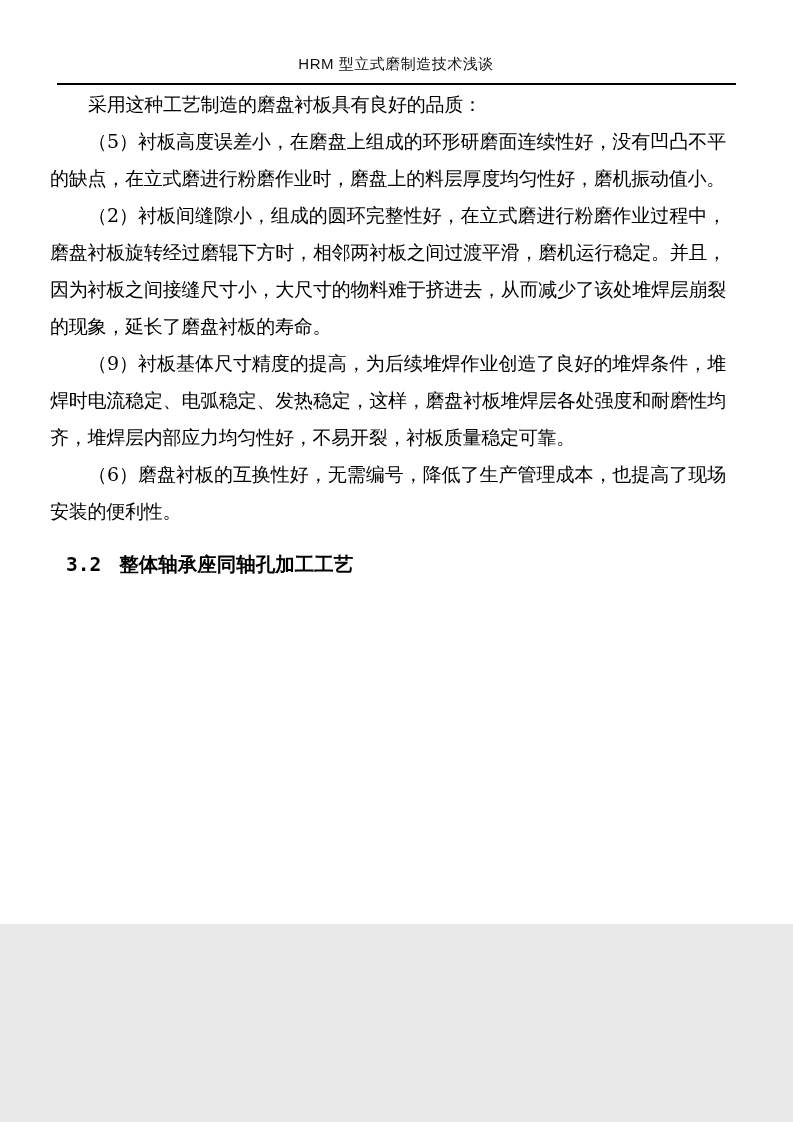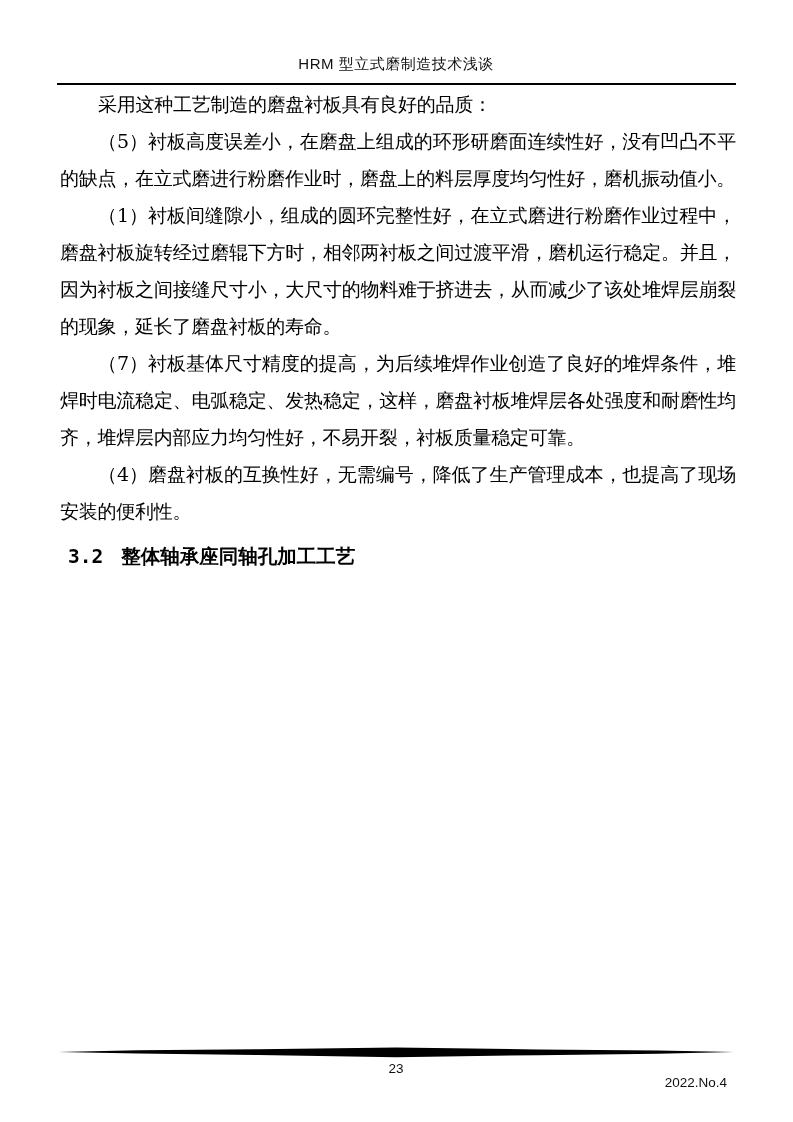--- a/index.html
+++ b/index.html
@@ -3,21 +3,21 @@
 <meta charset="utf-8">
 <style>
   html, body {
     margin: 0;
     padding: 0;
     background: #e8e8e8;
   }
   .page {
     position: relative;
     width: 793px;
-    height: 1122px;
+    height: 924px;
     background: #ffffff;
     margin: 0 auto;
     overflow: hidden;
     font-family: "DejaVu Serif", "Liberation Serif", serif;
     color: #000000;
   }
   
   .running-header {
     position: absolute;
     left: 58px;
@@ -34,36 +34,36 @@
     position: absolute;
     left: 57px;
     top: 83px;
     width: 679px;
     height: 0;
     border-top: 2px solid #000000;
   }
   
   .content {
     position: absolute;
-    left: 60px;
+    left: 50px;
     top: 86px;
     width: 676px;
   }
   .para {
     margin: 0;
     font-size: 19px;
     line-height: 37px;
     letter-spacing: -0.25px;
     text-align: justify;
     text-justify: inter-ideograph;
     text-indent: 2em;
     color: #000000;
   }
   .section-heading {
-    margin: 8px;
+    margin: 16px;
     font-family: "DejaVu Sans", "Liberation Sans", sans-serif;
     font-weight: bold;
     font-size: 19.5px;
     line-height: 37px;
     color: #000000;
     letter-spacing: 0;
   }
   .section-heading .section-number {
     margin-right: 18px;
     font-family: "DejaVu Sans Mono", "Liberation Mono", monospace;
@@ -110,25 +110,25 @@
     <span>HRM 型立式磨制造技术浅谈</span>
   </div>
 
   <div class="header-rule"></div>
 
   <div class="content">
     <p class="para">采用这种工艺制造的磨盘衬板具有良好的品质：</p>
 
     <p class="para">（5）衬板高度误差小，在磨盘上组成的环形研磨面连续性好，没有凹凸不平的缺点，在立式磨进行粉磨作业时，磨盘上的料层厚度均匀性好，磨机振动值小。</p>
 
-    <p class="para">（1）衬板间缝隙小，组成的圆环完整性好，在立式磨进行粉磨作业过程中，磨盘衬板旋转经过磨辊下方时，相邻两衬板之间过渡平滑，磨机运行稳定。并且，因为衬板之间接缝尺寸小，大尺寸的物料难于挤进去，从而减少了该处堆焊层崩裂的现象，延长了磨盘衬板的寿命。</p>
+    <p class="para">（2）衬板间缝隙小，组成的圆环完整性好，在立式磨进行粉磨作业过程中，磨盘衬板旋转经过磨辊下方时，相邻两衬板之间过渡平滑，磨机运行稳定。并且，因为衬板之间接缝尺寸小，大尺寸的物料难于挤进去，从而减少了该处堆焊层崩裂的现象，延长了磨盘衬板的寿命。</p>
 
-    <p class="para">（7）衬板基体尺寸精度的提高，为后续堆焊作业创造了良好的堆焊条件，堆焊时电流稳定、电弧稳定、发热稳定，这样，磨盘衬板堆焊层各处强度和耐磨性均齐，堆焊层内部应力均匀性好，不易开裂，衬板质量稳定可靠。</p>
+    <p class="para">（9）衬板基体尺寸精度的提高，为后续堆焊作业创造了良好的堆焊条件，堆焊时电流稳定、电弧稳定、发热稳定，这样，磨盘衬板堆焊层各处强度和耐磨性均齐，堆焊层内部应力均匀性好，不易开裂，衬板质量稳定可靠。</p>
 
-    <p class="para">（4）磨盘衬板的互换性好，无需编号，降低了生产管理成本，也提高了现场安装的便利性。</p>
+    <p class="para">（6）磨盘衬板的互换性好，无需编号，降低了生产管理成本，也提高了现场安装的便利性。</p>
 
     <h2 class="section-heading">
       <span class="section-number">3.2</span><span>整体轴承座同轴孔加工工艺</span>
     </h2>
 
 
   </div>
 
   <svg class="footer-rule" viewBox="0 0 676 11" preserveAspectRatio="none" xmlns="http://www.w3.org/2000/svg">
     <polygon points="0,5 80,3.2 200,2.2 338,0.6 480,2.4 600,3.4 676,5 600,6.8 480,8.2 338,10.2 200,8 80,6.6" fill="#000000"></polygon>

